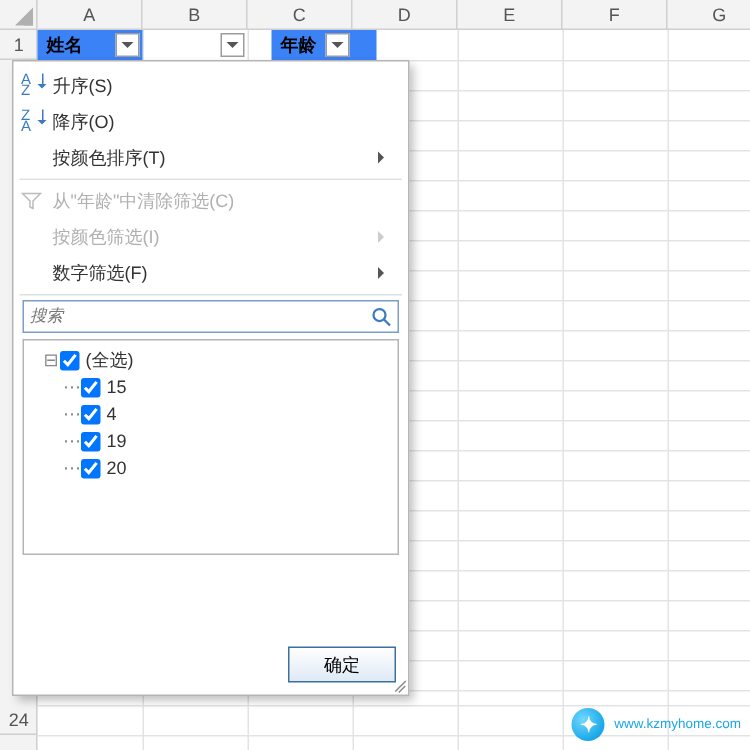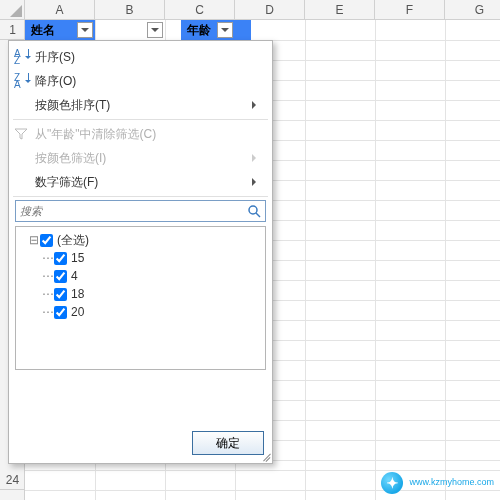--- a/index.html
+++ b/index.html
@@ -354,21 +354,21 @@
       <span>15</span>
     </div>
     <div class="tree-item" style="padding-left:22px">
       <span class="dots">⋯</span>
       <input type="checkbox" checked="" style="">
       <span>4</span>
     </div>
     <div class="tree-item" style="padding-left:22px">
       <span class="dots">⋯</span>
       <input type="checkbox" checked="" style="">
-      <span>18</span>
+      <span>19</span>
     </div>
     <div class="tree-item" style="padding-left:22px">
       <span class="dots">⋯</span>
       <input type="checkbox" checked="" style="">
       <span>20</span>
     </div>
   </div>
 
   <div class="btnrow">
     <button class="btn primary">确定</button>

